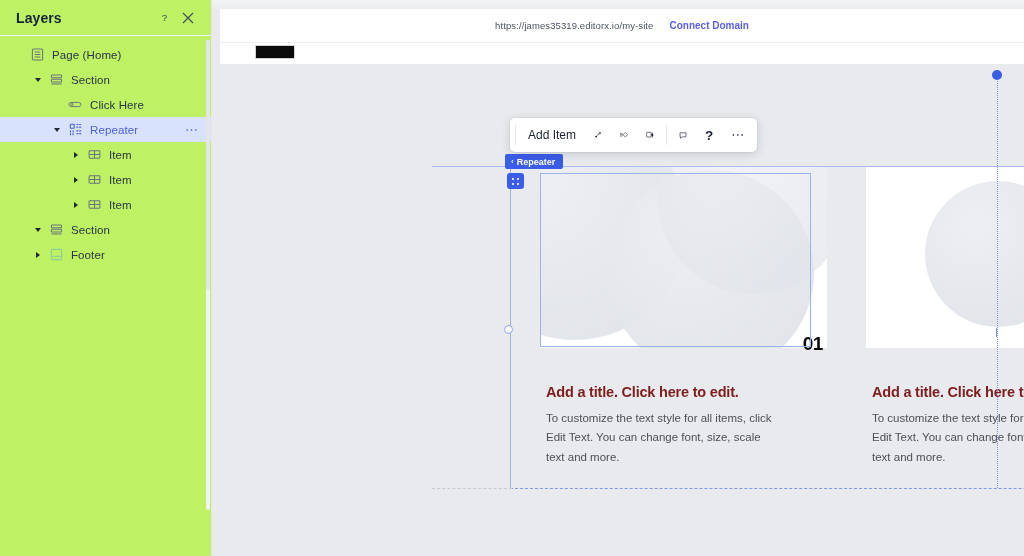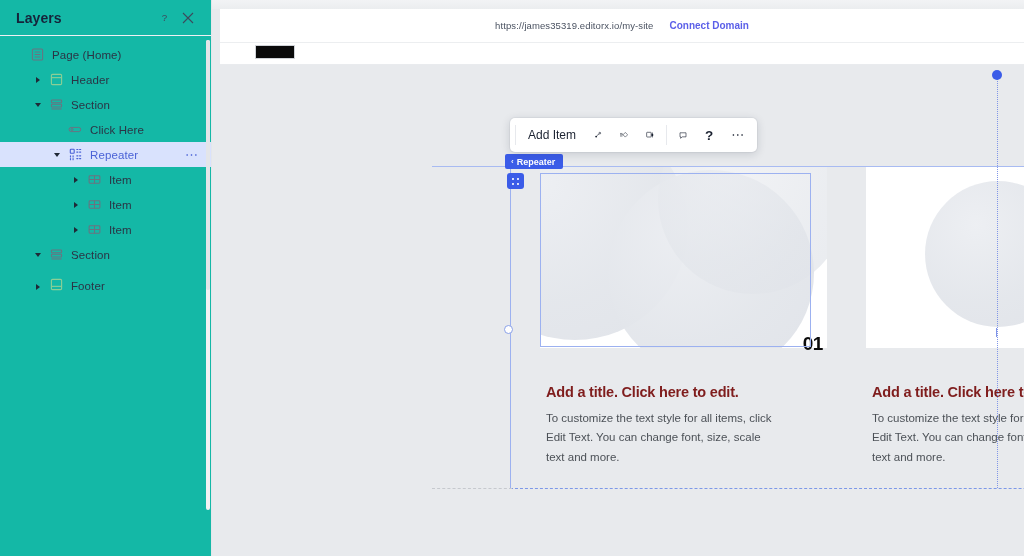--- a/index.html
+++ b/index.html
@@ -9,21 +9,21 @@
     overflow: hidden;
     font-family: "Liberation Sans", sans-serif;
     background: #ffffff;
   }
   #app { position: relative; width: 1024px; height: 556px; overflow: hidden; }
 
   
   #layers-panel {
     position: absolute; left: 0; top: 0;
     width: 212px; height: 556px;
-    background: #14b8a6;
+    background: #bef264;
     border-right: 1px solid #e4e6ea;
     z-index: 30;
   }
   #layers-header {
     height: 36px;
     display: flex; align-items: center;
     padding: 0 14px 0 16px;
     border-bottom: 1px solid #eef0f3;
     position: relative;
   }
@@ -269,32 +269,20 @@
           </span>
           <span class="l-icon">
             <svg width="13" height="13" viewBox="0 0 14 14">
               <rect x="1.5" y="1" width="11" height="12" rx="1.2" stroke="#6b7280" stroke-width="1.1" fill="none"></rect>
               <path d="M4 4.3h6M4 7h6M4 9.7h6" stroke="#6b7280" stroke-width="1.1" fill="none"></path>
             </svg>
           </span>
           <span class="layer-label">Page (Home)</span>
         </div>
         <div class="layer-row" style="padding-left: 33px;">
-          <span class="arrow right">
-            <span class="tri"></span>
-          </span>
-          <span class="l-icon">
-            <svg width="13" height="13" viewBox="0 0 14 14">
-              <rect x="1.5" y="1.5" width="11" height="11" rx="1.2" fill="none" stroke="#8bcf96" stroke-width="1.2"></rect>
-              <path d="M1.5 5h11" stroke="#8bcf96" stroke-width="1.2"></path>
-            </svg>
-          </span>
-          <span class="layer-label">Header</span>
-        </div>
-        <div class="layer-row" style="padding-left: 33px;">
           <span class="arrow down">
             <span class="tri"></span>
           </span>
           <span class="l-icon">
             <svg width="13" height="13" viewBox="0 0 14 14">
               <rect x="1.5" y="2.2" width="11" height="3" rx="0.8" stroke="#6b7280" stroke-width="1.1" fill="none"></rect>
               <rect x="1.5" y="6.8" width="11" height="3" rx="0.8" stroke="#6b7280" stroke-width="1.1" fill="none"></rect>
               <path d="M1.5 11.8h11" stroke="#6b7280" stroke-width="1.1" fill="none"></path>
             </svg>
           </span>
@@ -367,21 +355,21 @@
           </span>
           <span class="l-icon">
             <svg width="13" height="13" viewBox="0 0 14 14">
               <rect x="1.5" y="2.2" width="11" height="3" rx="0.8" stroke="#6b7280" stroke-width="1.1" fill="none"></rect>
               <rect x="1.5" y="6.8" width="11" height="3" rx="0.8" stroke="#6b7280" stroke-width="1.1" fill="none"></rect>
               <path d="M1.5 11.8h11" stroke="#6b7280" stroke-width="1.1" fill="none"></path>
             </svg>
           </span>
           <span class="layer-label">Section</span>
         </div>
-        <div class="layer-row" style="padding-left: 33px; align-items: flex-end;">
+        <div class="layer-row" style="padding-left: 33px;">
           <span class="arrow right">
             <span class="tri"></span>
           </span>
           <span class="l-icon">
             <svg width="13" height="13" viewBox="0 0 14 14">
               <rect x="1.5" y="1.5" width="11" height="11" rx="1.2" fill="none" stroke="#8bcf96" stroke-width="1.2"></rect>
               <path d="M1.5 9h11" stroke="#8bcf96" stroke-width="1.2"></path>
             </svg>
           </span>
           <span class="layer-label">Footer</span>

